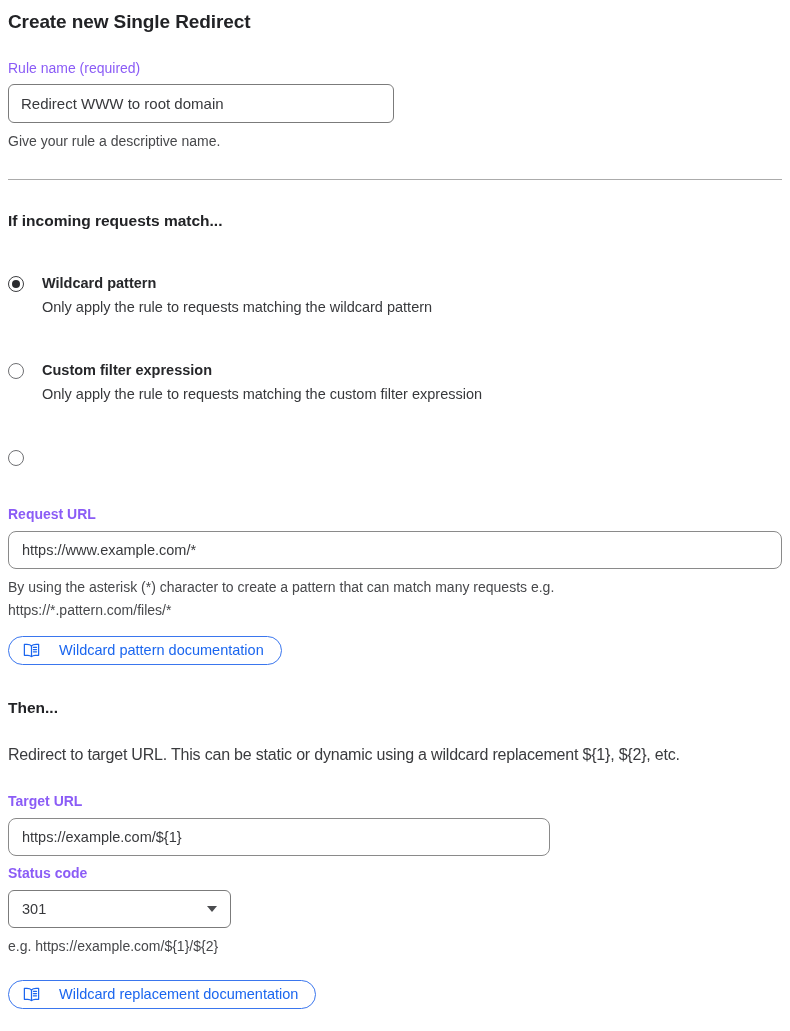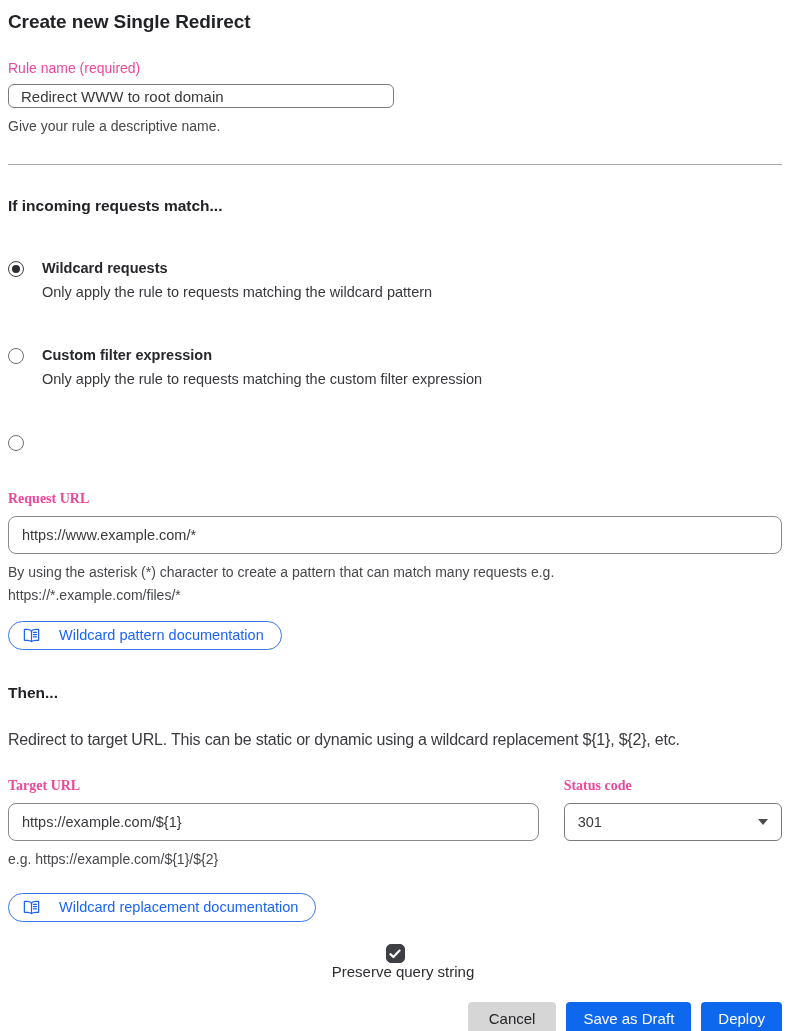--- a/index.html
+++ b/index.html
@@ -10,26 +10,26 @@
     color: #2b2b2b;
     overflow: hidden;
   }
   .container { padding: 8px 8px 0 8px; }
 
   .page-title {
     font-size: 19px; font-weight: 700; color: #222326;
     letter-spacing: -0.1px; line-height: 24px; margin-top: 2px;
   }
 
-  .field-label { font-size: 14px; color: #ec4899; margin-top: 26px; }
-  .field-label.semibold { font-weight: 600; font-family: Liberation Serif, serif; }
+  .field-label { font-size: 14px; color: #8b5cf6; margin-top: 26px; }
+  .field-label.semibold { font-weight: 600; }
 
   .text-input {
     display: block; margin-top: 8px;
-    height: 24px; width: 386px;
+    height: 39px; width: 386px;
     border: 1px solid #7b7b7b; border-radius: 6px;
     padding: 0 12px; font-size: 15px; color: #38393c;
     font-family: inherit; background: #fff; outline: none;
   }
   .helper { font-size: 14px; color: #47484b; margin-top: 7px; line-height: 23px; }
 
   .divider { border: none; border-top: 1px solid #ababab; margin-top: 26px; }
 
   .section-heading {
     font-size: 15.5px; font-weight: 700; color: #222326; margin-top: 32px;
@@ -64,21 +64,21 @@
     background: #fff; color: #1b66ef; font-size: 14.5px;
     font-family: inherit; cursor: pointer; line-height: 18px;
   }
   .doc-pill svg { flex: 0 0 auto; }
 
   .then-paragraph {
     margin-top: 27px; font-size: 16px; color: #3a3b3e;
     letter-spacing: -0.2px; line-height: 22px;
   }
 
-  .row-two-cols { display: flex; gap: 25px; margin-top: 27px; }
+  .row-two-cols { display: flex; gap: 9px; margin-top: 27px; flex-direction: column; }
   .col-target { width: 542px; }
   .col-status { width: 223px; }
   .row-two-cols .field-label { margin-top: 0; }
 
   .select-box {
     margin-top: 9px; height: 38px; width: 100%;
     border: 1px solid #7b7b7b; border-radius: 6px;
     display: flex; align-items: center; justify-content: space-between;
     padding: 0 13px; font-size: 14.5px; color: #38393c;
     background: #fff; cursor: pointer;
@@ -123,21 +123,21 @@
 
   <hr class="divider">
 
   <div class="section-heading">If incoming requests match...</div>
 
   <div class="radio-item checked">
     <span class="radio-circle">
         <span class="radio-dot"></span>
       </span>
     <span class="radio-texts">
-      <span class="radio-label" style="display:block">Wildcard requests</span>
+      <span class="radio-label" style="display:block">Wildcard pattern</span>
       <span class="radio-desc" style="display:block">Only apply the rule to requests matching the wildcard pattern</span>
     </span>
   </div>
 
   <div class="radio-item">
     <span class="radio-circle">
         <span class="radio-dot"></span>
       </span>
     <span class="radio-texts">
       <span class="radio-label" style="display:block">Custom filter expression</span>
@@ -148,21 +148,21 @@
   <div class="radio-item">
     <span class="radio-circle">
         <span class="radio-dot"></span>
       </span>
   </div>
 
   <div class="field-label semibold" style="margin-top:40px">Request URL</div>
   <input class="wide-input" type="text" value="https://www.example.com/*" style="">
   <div class="helper">
     <span class="helper-line">By using the asterisk (*) character to create a pattern that can match many requests e.g.</span>
-    <span class="helper-line">https://*.example.com/files/*</span>
+    <span class="helper-line">https://*.pattern.com/files/*</span>
   </div>
 
   <button class="doc-pill">
     <svg width="17" height="15" viewBox="0 0 18 16" fill="none" stroke="#1b66ef" stroke-width="1.3" stroke-linejoin="round" stroke-linecap="round">
       <path d="M9 3.1 C7.9 1.9 6.1 1.4 4.1 1.4 H1.4 V13.1 H5.1 c1.6 0 2.9 .5 3.9 1.5 1-1 2.3-1.5 3.9-1.5 h3.7 V1.4 H13.9 c-2 0-3.8 .5-4.9 1.7 Z"></path>
       <line x1="9" y1="3.4" x2="9" y2="14.2"></line>
       <line x1="11" y1="4.6" x2="14.4" y2="4.6"></line>
       <line x1="11" y1="7" x2="14.4" y2="7"></line>
       <line x1="11" y1="9.4" x2="14.4" y2="9.4"></line>
     </svg>

